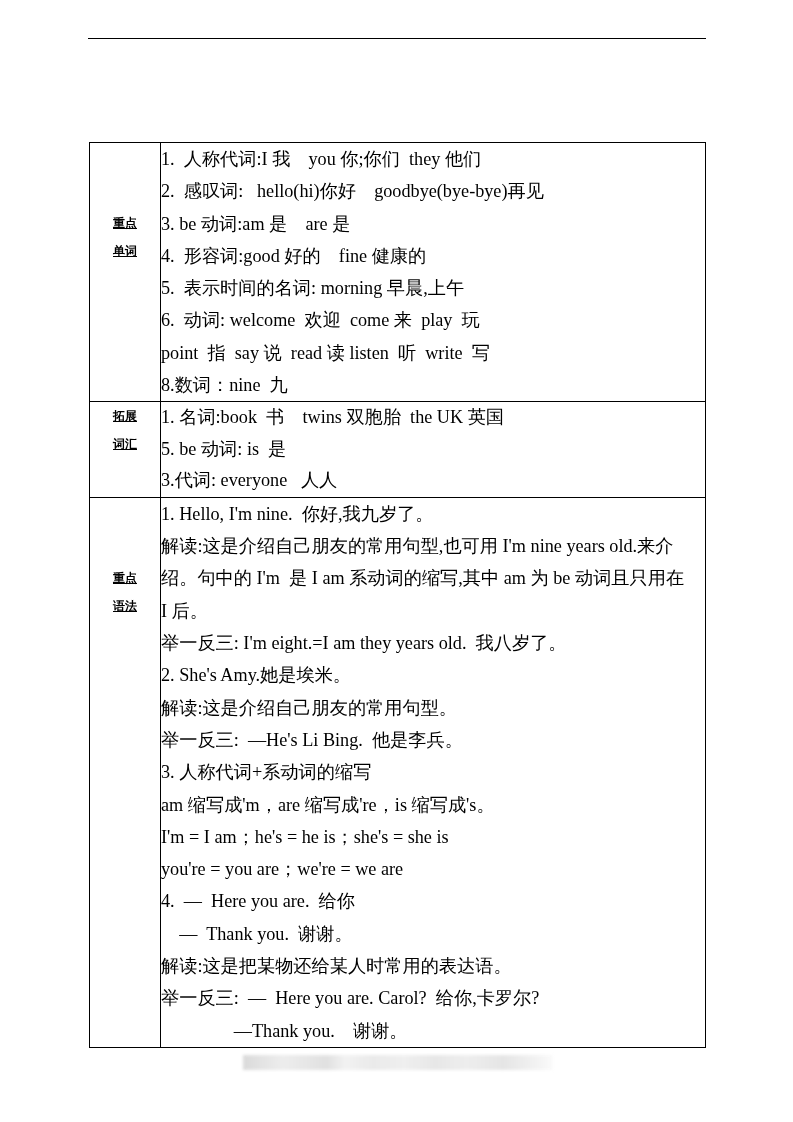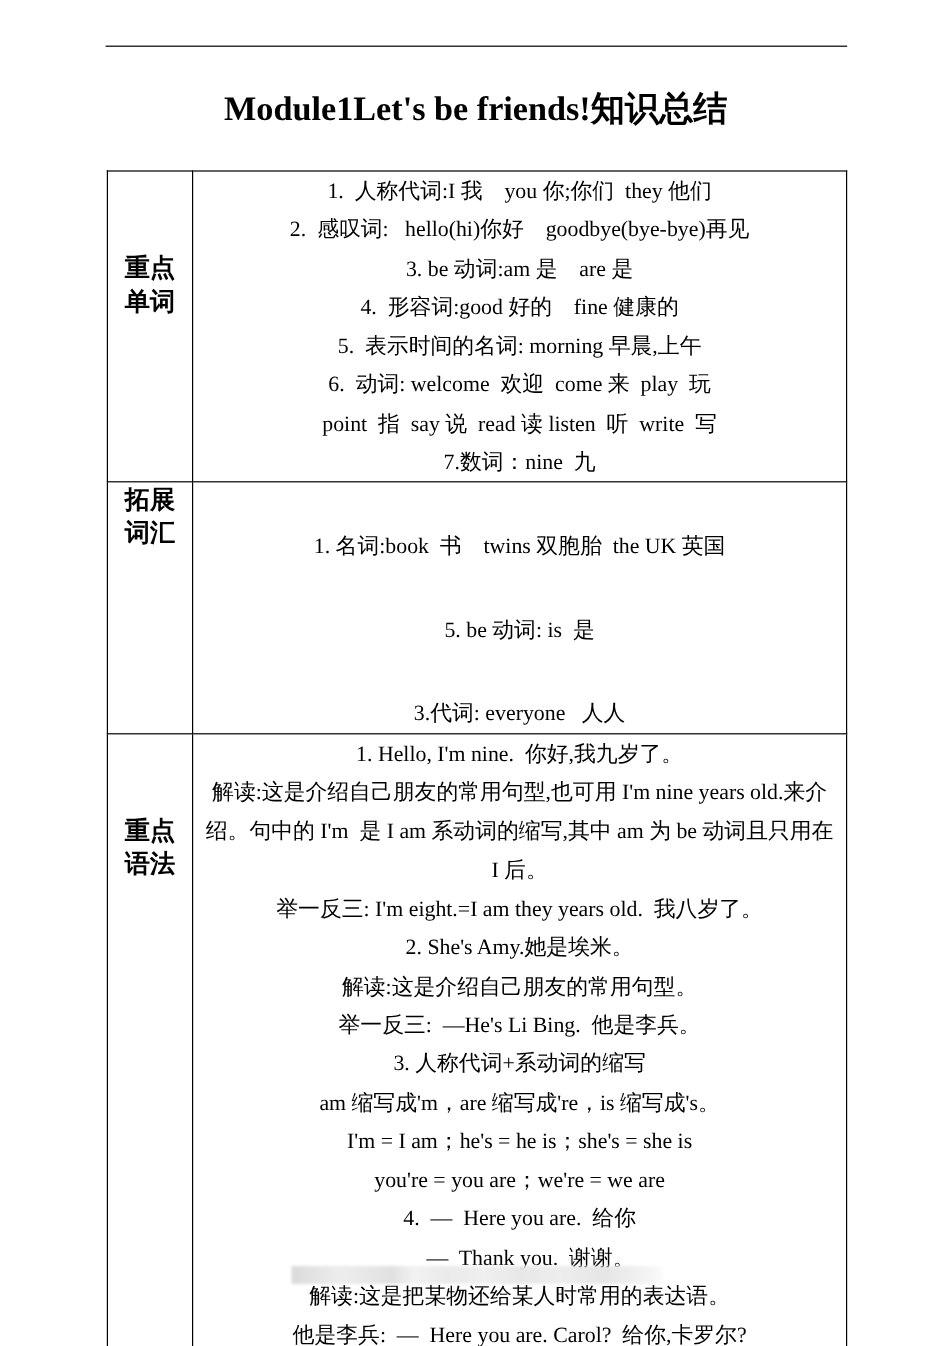--- a/index.html
+++ b/index.html
@@ -51,42 +51,42 @@
   }
   table.sheet td {
     border: 1.3px solid #000;
     padding: 0;
     vertical-align: top;
   }
   td.label-cell {
     width: 70px;
     text-align: center;
     font-weight: bold;
-    font-size: 21px;
+    font-size: 12px;
     line-height: 28px;
     vertical-align: middle;
     padding: 0 2px;
+    text-decoration: underline;
   }
   td.label-cell.label-top {
     vertical-align: top;
     padding-top: 66px;
   }
   td.label-cell .lab-line { display: block; }
   td.body-cell {
     padding: 3px 0 4px 6px;
-    text-align: center;
   }
   .line {
     font-size: 18.2px;
     line-height: 32.4px;
     white-space: pre;
     font-family: "Liberation Serif", "DejaVu Serif", serif;
   }
   .row-words .line { line-height: 32.3px; }
-  .row-extra .line { line-height: 31.5px; margin-top: 38px; }
+  .row-extra .line { line-height: 31.5px; }
   .row-gram .line { line-height: 32.3px; }
   .redaction {
     position: absolute;
     left: 243px;
     top: 1055px;
     width: 310px;
     height: 15px;
     background: linear-gradient(90deg,
       #d8d8d8 0%, #e2e2e2 6%, #ececec 13%, #e6e6e6 20%,
       #dfdfdf 27%, #f2f2f2 33%, #e9e9e9 42%, #efefef 52%,
@@ -96,38 +96,37 @@
     opacity: 0.95;
   }
 </style>
 </head>
 <body>
 
 <div class="page">
 
   <div class="top-rule"></div>
 
-  <div class="doc-title">Module1Let's be friends!知识总结</div>
 
   <table class="sheet">
     <tbody>
       <tr class="row-words">
         <td class="label-cell label-top">
           <span class="lab-line">重点</span>
           <span class="lab-line">单词</span>
         </td>
         <td class="body-cell">
           <div class="line">1.  人称代词:I 我    you 你;你们  they 他们</div>
           <div class="line">2.  感叹词:   hello(hi)你好    goodbye(bye-bye)再见</div>
           <div class="line">3. be 动词:am 是    are 是</div>
           <div class="line">4.  形容词:good 好的    fine 健康的</div>
           <div class="line">5.  表示时间的名词: morning 早晨,上午</div>
           <div class="line">6.  动词: welcome  欢迎  come 来  play  玩</div>
           <div class="line">point  指  say 说  read 读 listen  听  write  写</div>
-          <div class="line">7.数词：nine  九</div>
+          <div class="line">8.数词：nine  九</div>
         </td>
       </tr>
       <tr class="row-extra">
         <td class="label-cell">
           <span class="lab-line">拓展</span>
           <span class="lab-line">词汇</span>
         </td>
         <td class="body-cell">
           <div class="line">1. 名词:book  书    twins 双胞胎  the UK 英国</div>
           <div class="line">5. be 动词: is  是</div>
@@ -148,21 +147,21 @@
           <div class="line">2. She's Amy.她是埃米。</div>
           <div class="line">解读:这是介绍自己朋友的常用句型。</div>
           <div class="line">举一反三:  —He's Li Bing.  他是李兵。</div>
           <div class="line">3. 人称代词+系动词的缩写</div>
           <div class="line">am 缩写成'm，are 缩写成're，is 缩写成's。</div>
           <div class="line">I'm = I am；he's = he is；she's = she is</div>
           <div class="line">you're = you are；we're = we are</div>
           <div class="line">4.  —  Here you are.  给你</div>
           <div class="line">    —  Thank you.  谢谢。</div>
           <div class="line">解读:这是把某物还给某人时常用的表达语。</div>
-          <div class="line">他是李兵:  —  Here you are. Carol?  给你,卡罗尔?</div>
+          <div class="line">举一反三:  —  Here you are. Carol?  给你,卡罗尔?</div>
           <div class="line">                —Thank you.    谢谢。</div>
         </td>
       </tr>
     </tbody>
   </table>
 
   <div class="redaction"></div>
 
 </div>
 

